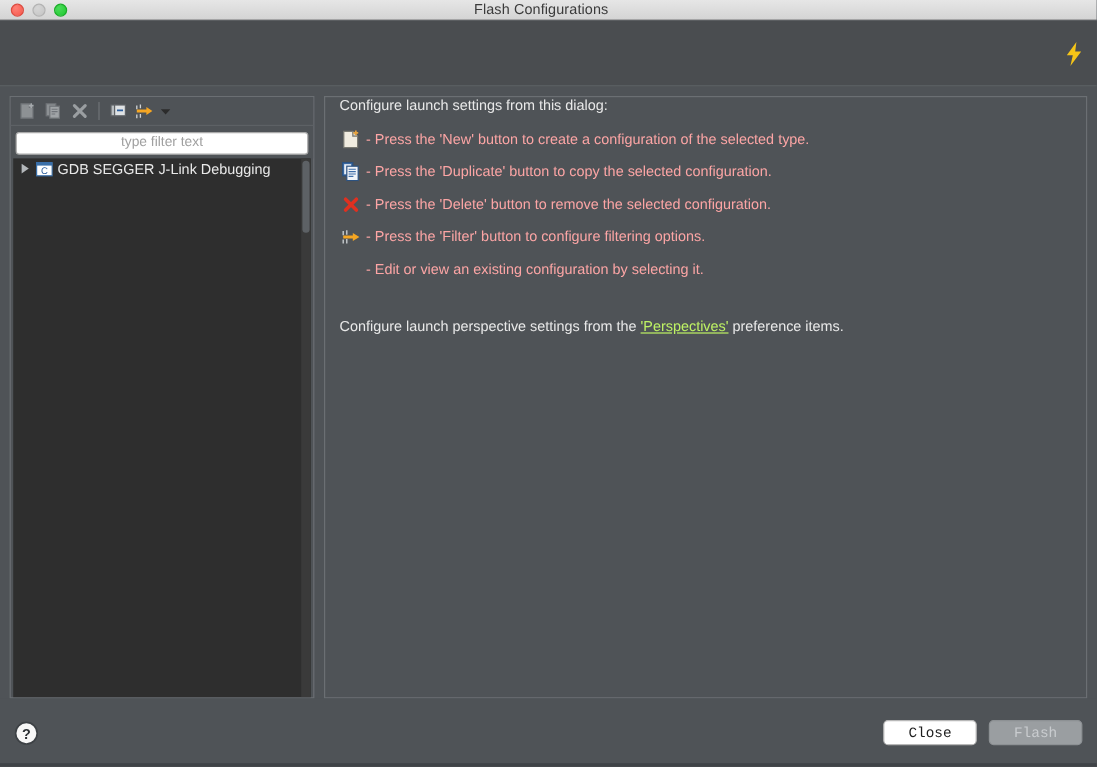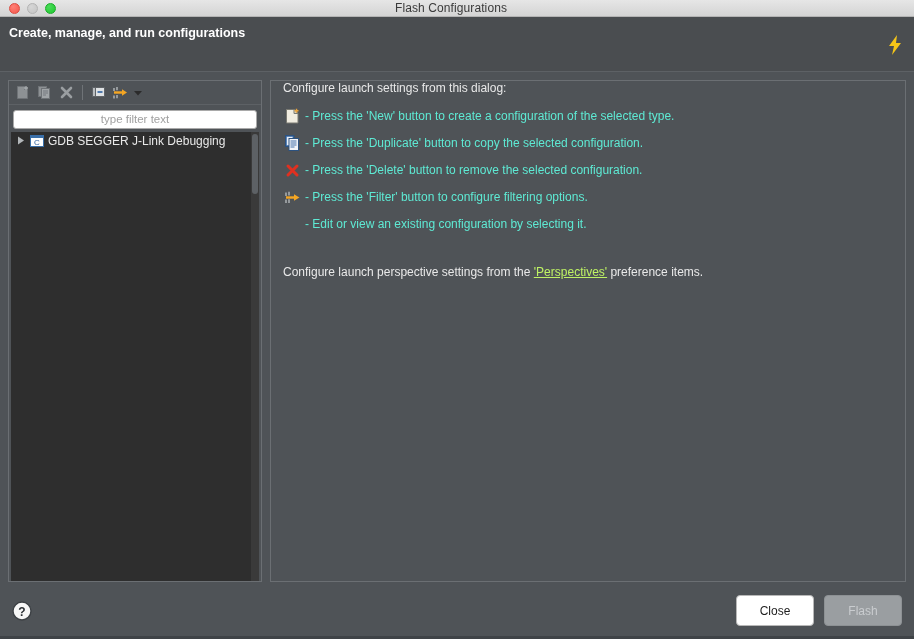--- a/index.html
+++ b/index.html
@@ -208,21 +208,21 @@
     width: 18px;
     height: 18px;
     flex: none;
     display: flex;
     align-items: center;
     justify-content: center;
     margin-right: 4px;
   }
   .rp-text {
     font-size: 12px;
-    color: #5eead4;
+    color: #fca5a5;
     line-height: 18px;
   }
   .rp-row.indented { padding-left: 22px; margin-top: 5px; }
   .rp-footer {
     font-size: 12px;
     color: #e9e9e9;
     margin-top: 28px;
   }
   .rp-link {
     color: #bef264;
@@ -243,24 +243,24 @@
     width: 20px; height: 20px;
     cursor: pointer;
   }
   .footer-buttons {
     margin-left: auto;
     display: flex;
     gap: 10px;
   }
   .btn {
     width: 78px;
-    height: 31px;
+    height: 21px;
     border-radius: 4px;
     font-size: 12px;
-    font-family: Liberation Sans, sans-serif;
+    font-family: Liberation Mono, monospace;
     display: flex;
     align-items: center;
     justify-content: center;
     border: 1px solid #b8b8b8;
   }
   .btn-default {
     background: #ffffff;
     color: #1d1d1d;
     cursor: pointer;
   }
@@ -283,21 +283,20 @@
 <div class="titlebar">
   <div class="traffic">
     <span class="tl tl-red"></span>
     <span class="tl tl-yellow"></span>
     <span class="tl tl-green"></span>
   </div>
   <div class="win-title">Flash Configurations</div>
 </div>
 
 <div class="header">
-  <div class="header-title">Create, manage, and run configurations</div>
   <span class="header-icon">
     <svg width="18" height="22" viewBox="0 0 18 22">
       <polygon points="11,1 3,12 8,12 6,21 15,9 10,9" fill="#f5c518"></polygon>
     </svg>
   </span>
 </div>
 
 <div class="body">
 
   <div class="left-panel">

